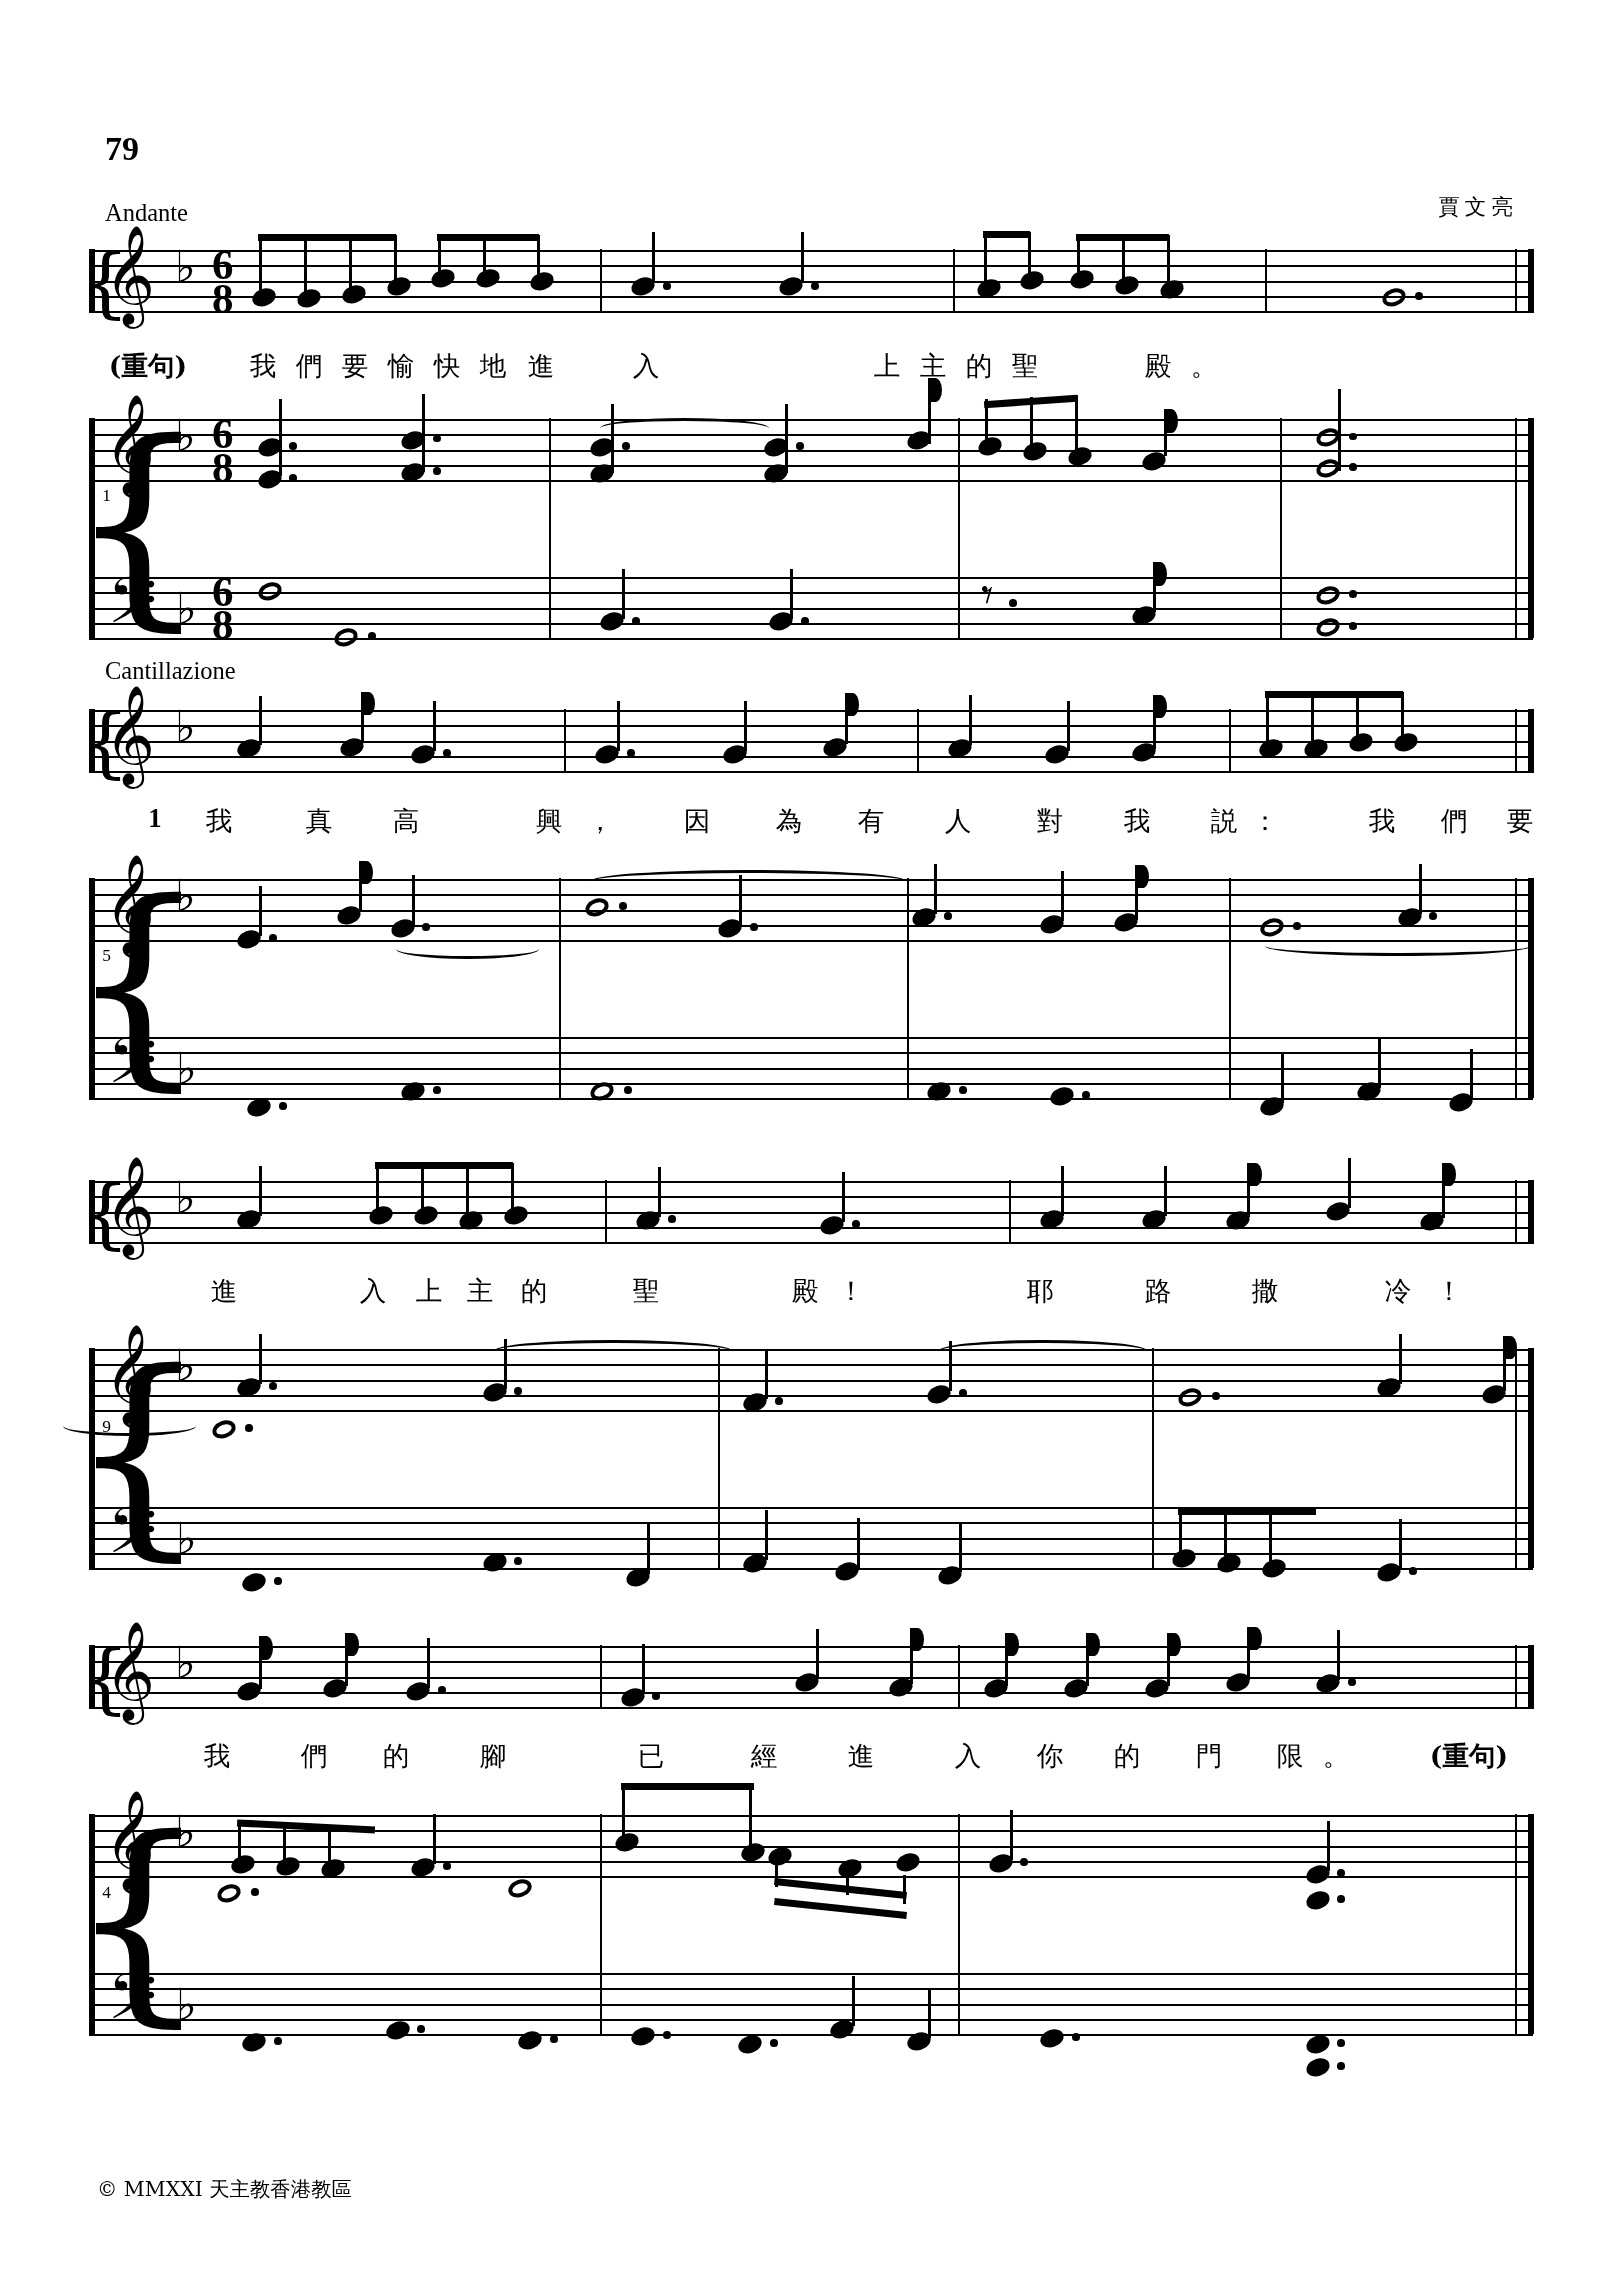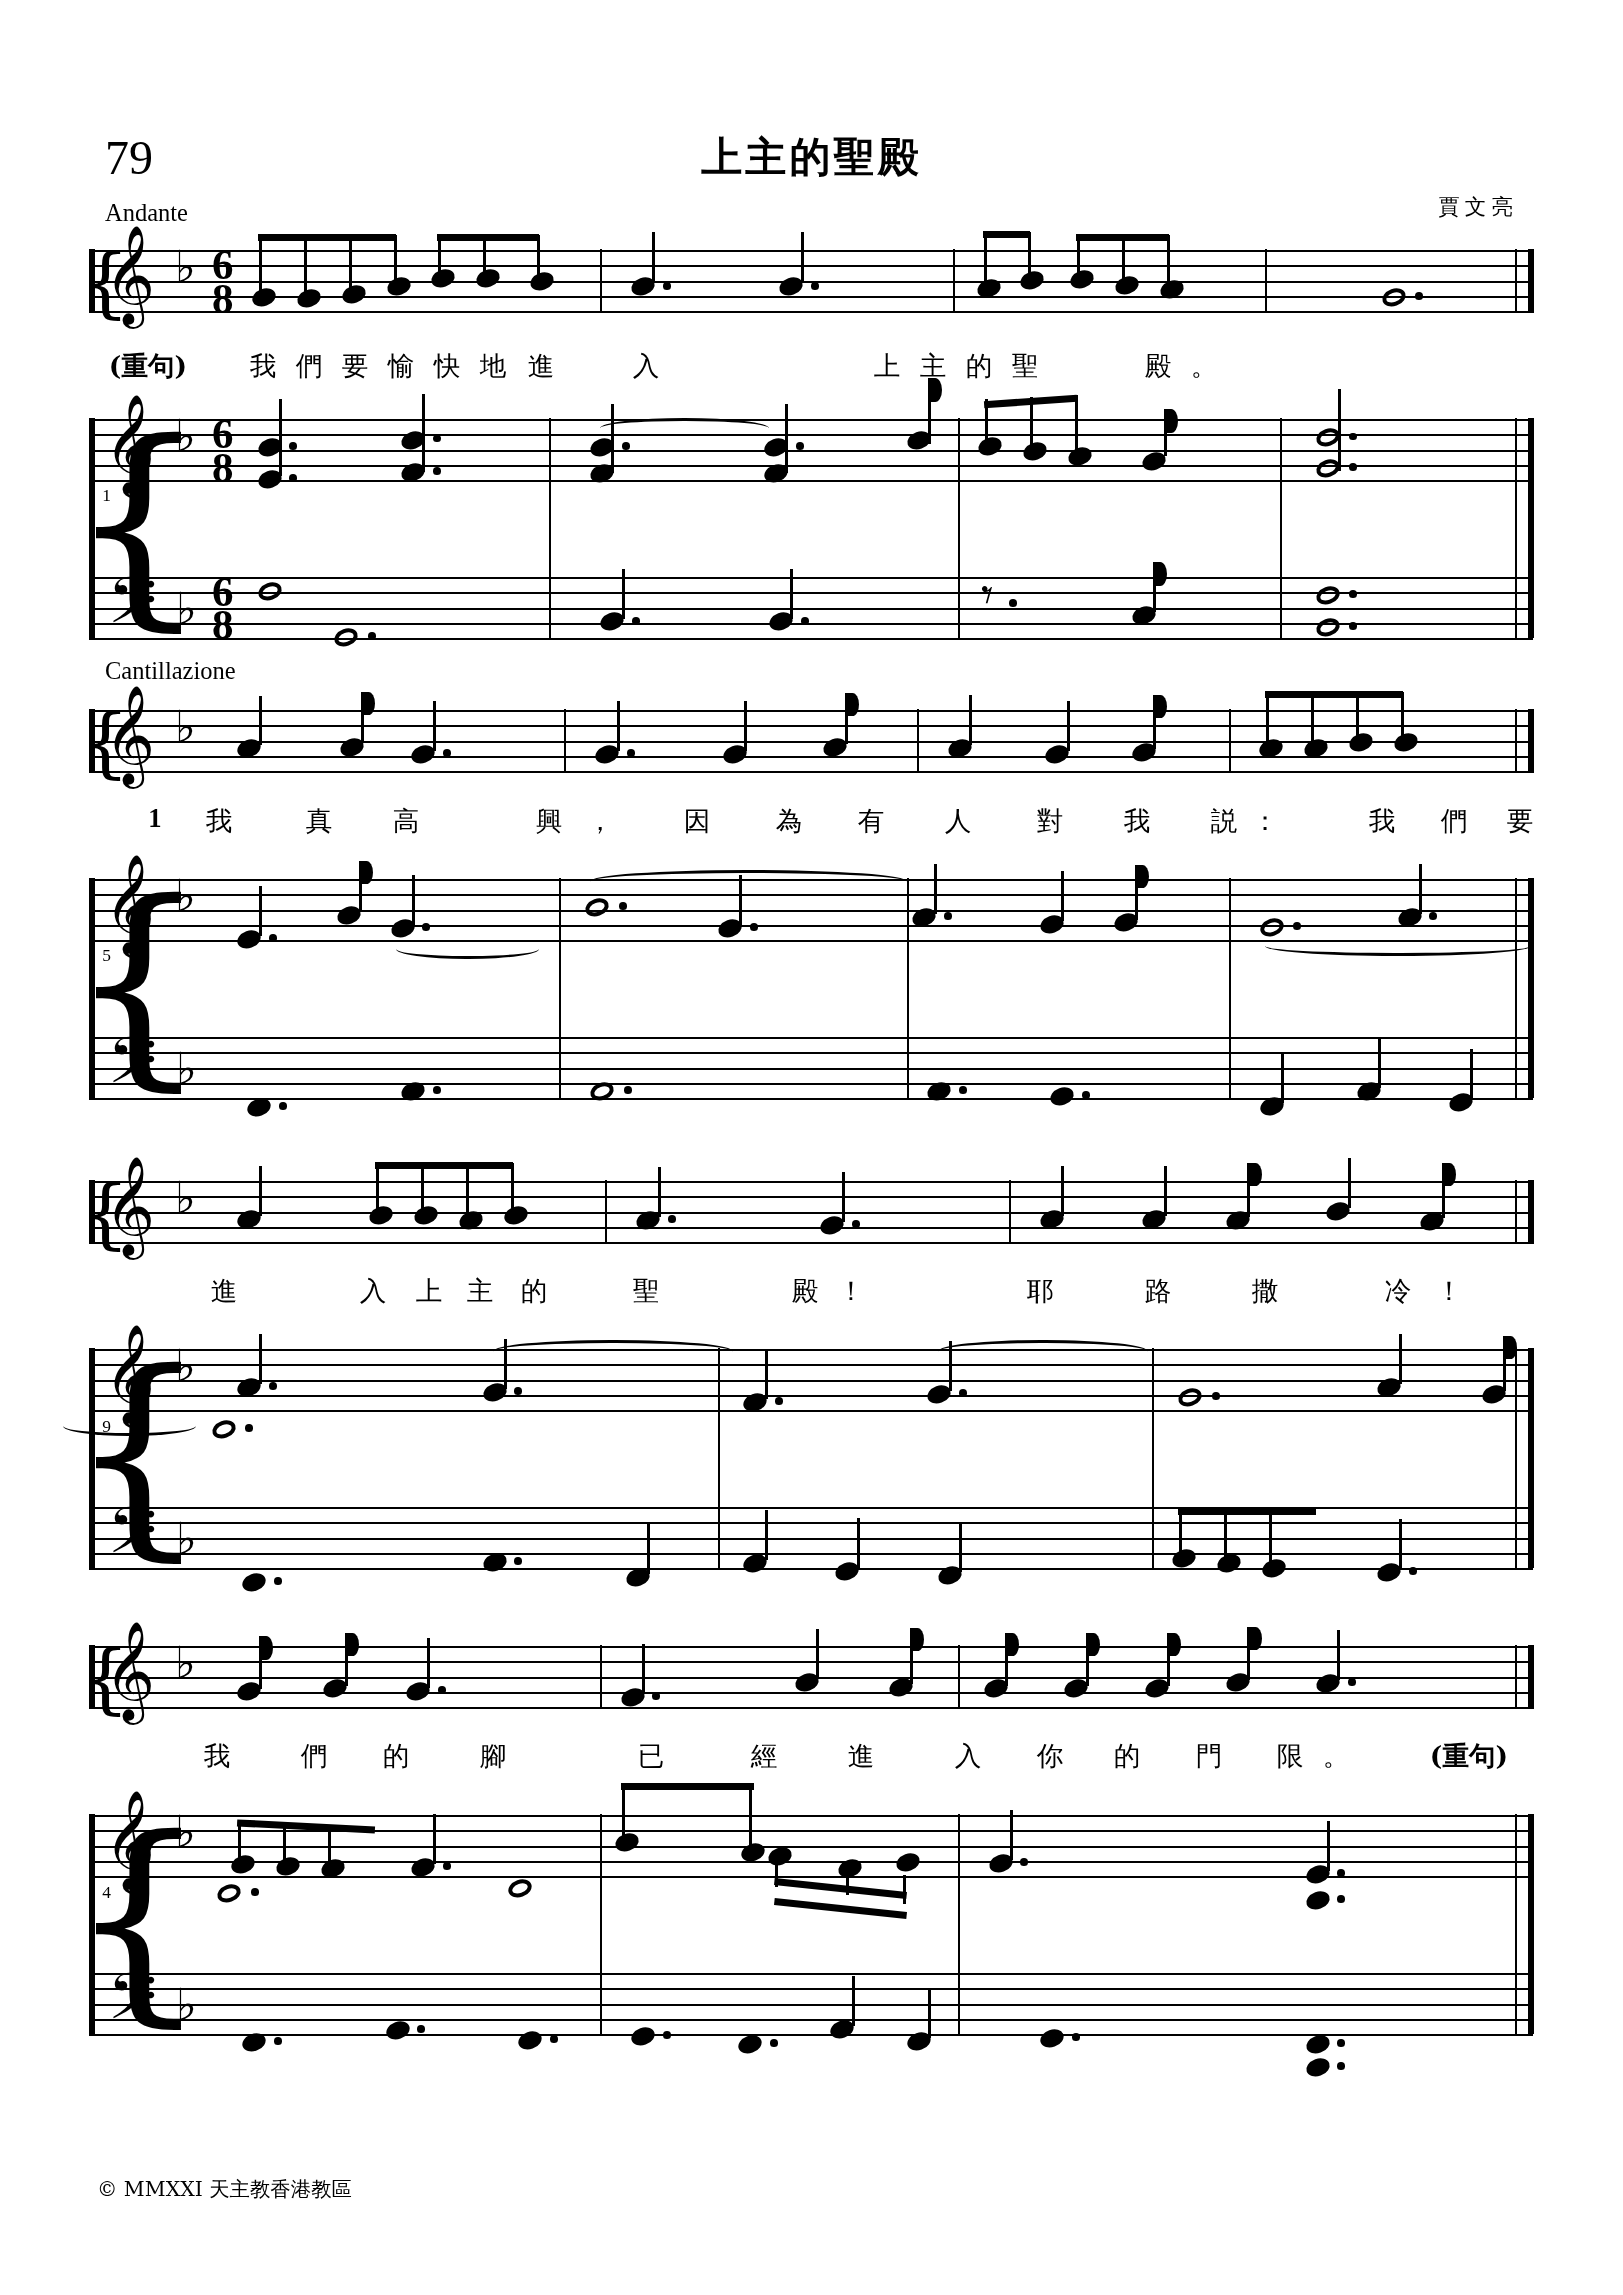--- a/index.html
+++ b/index.html
@@ -3,21 +3,21 @@
 <meta charset="utf-8">
 <style>
   html, body { margin:0; padding:0; background:#ffffff; }
   body { width:1623px; height:2295px; font-family:"Liberation Serif", serif; color:#000; }
 
   .page { position:relative; width:1623px; height:2295px; background:#fff; overflow:hidden; }
 
   
   .hymn-number {
     position:absolute; left:105px; top:130px;
-    font-size:48px; font-weight:normal; font-family:"Liberation Serif", serif;text-align:center;
+    font-size:34px; font-weight:bold; font-family:"Liberation Serif", serif;text-align:center;
   }
   .title {
     position:absolute; left:0; top:130px; width:1623px; text-align:center;
     font-size:41px; font-weight:bold; letter-spacing:3.1px;
     font-family:"DejaVu Serif", serif;
   }
   .composer-top {
     position:absolute; right:105px; top:192px;
     font-size:21.5px; letter-spacing:5.1px; font-family:"DejaVu Serif", serif;
   }
@@ -88,21 +88,20 @@
     position:absolute; font-size:26.6px; font-weight:bold;
     font-family:"Liberation Serif", serif; transform:translateX(-50%);
   }
 </style>
 </head>
 <body>
 
 <div class="page">
 
   <div class="hymn-number">79</div>
-  <div class="title">上主的聖殿</div>
   <div class="composer-top">賈文亮</div>
   <div class="tempo-andante">Andante</div>
   <div class="tempo-cantillazione">Cantillazione</div>
 
   <div class="system" style="left:89px; top:240px; width:1444px; height:92px;">
 
     <div class="staff" style="top:10.2px; height:61px;">
       <div class="line" style="top:0px;"></div>
       <div class="line" style="top:15.3px;"></div>
       <div class="line" style="top:31px;"></div>

